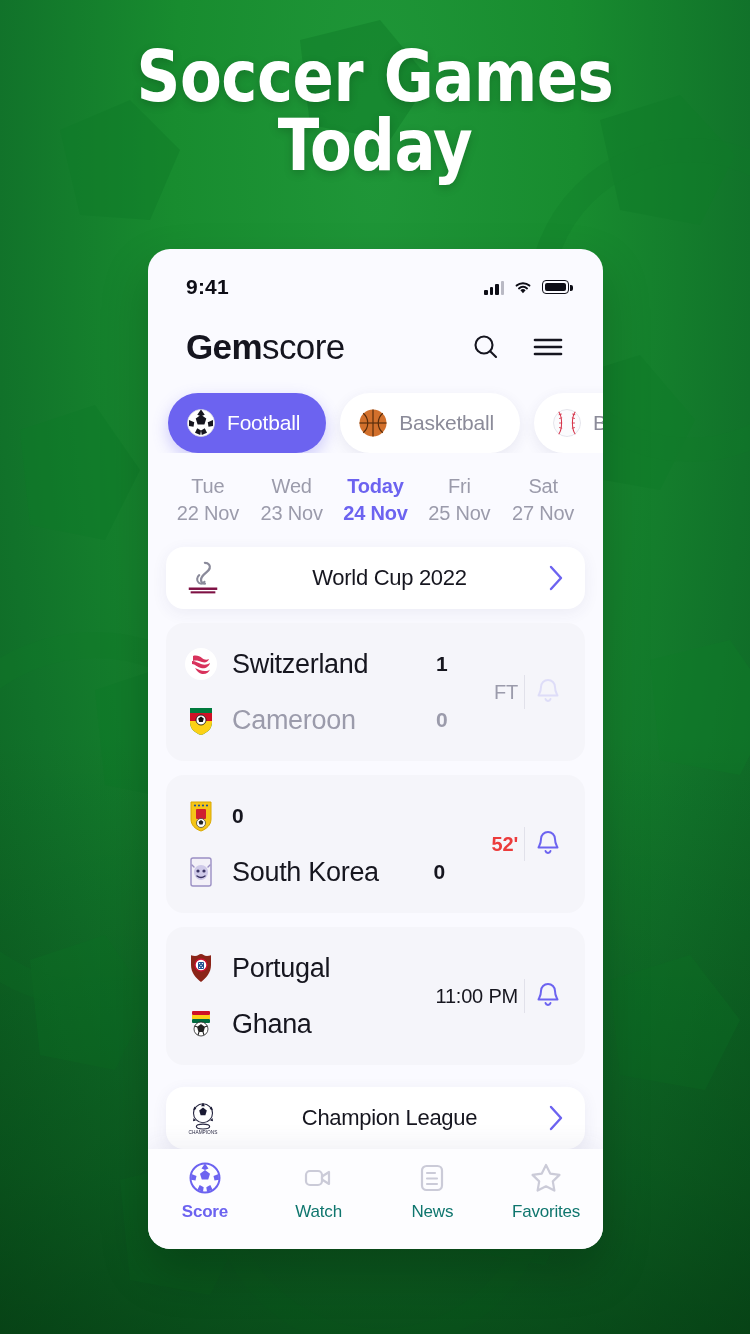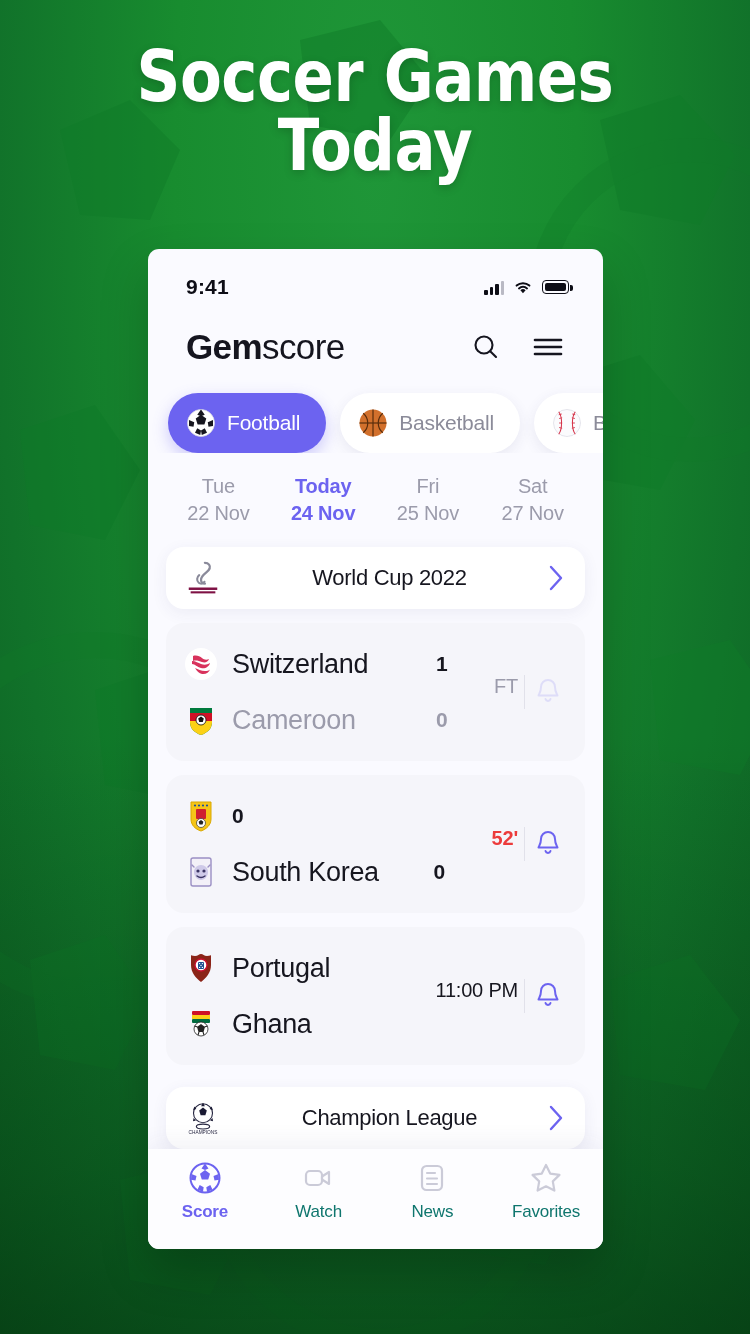--- a/index.html
+++ b/index.html
@@ -33,21 +33,21 @@
     text-shadow:0 3px 10px rgba(0,0,0,.18);
     transform:scaleX(.94);
   }
   #headline .l2 { display:block; }
 
   
   #phone {
     position:absolute; left:148px; top:249px;
     width:455px; height:1000px;
     background:#fafaff;
-    border-radius:11px;
+    border-radius:22px;
     overflow:hidden;
     box-shadow:0 22px 48px rgba(0,0,0,.22);
     z-index:5;
   }
 
   
   .statusbar { height:62px; display:flex; align-items:center; justify-content:space-between; padding:14px 34px 0 38px; }
   .status-time { font-size:21px; font-weight:bold; color:#0d0d16; letter-spacing:.2px; }
   .status-icons { display:flex; align-items:center; gap:9px; }
   .sig { display:flex; align-items:flex-end; gap:2px; height:15px; }
@@ -111,21 +111,21 @@
   .teams { flex:1; min-width:0; }
   .team-row { display:flex; align-items:center; height:46px; }
   .team-row + .team-row { margin-top:10px; }
   .badge { width:34px; height:34px; flex:0 0 34px; margin-right:14px; }
   .tname { font-size:27px; letter-spacing:-.3px; flex:1; white-space:nowrap; }
   .tname.win { color:#16161f; }
   .tname.lose { color:#9b9bab; }
   .tscore { font-size:21px; font-weight:bold; width:58px; text-align:left; }
   .tscore.win { color:#16161f; }
   .tscore.lose { color:#9b9bab; }
-  .status-col { display:flex; align-items:flex-start; gap:6px; flex:0 0 auto; }
+  .status-col { display:flex; align-items:center; gap:6px; flex:0 0 auto; }
   .stxt { font-size:20px; letter-spacing:-.2px; white-space:nowrap; }
   .stxt.ft { color:#9b9bab; }
   .stxt.live { color:#ec3b3b; font-weight:bold; }
   .stxt.time { color:#16161f; font-weight:500; }
   .vdiv { width:1px; height:34px; background:#e1e1ea; }
   .bell-btn { width:34px; height:34px; display:flex; align-items:center; justify-content:center; cursor:pointer; }
   .bell-btn.muted { opacity:.16; }
 
   
   .bottom-nav {
@@ -265,20 +265,24 @@
       </svg>
       <span class="lbl">Baseball</span>
     </div>
   </div>
 
   <div class="date-strip">
     <div class="date-item">
       <div class="dow">Tue</div>
       <div class="dnum">22 Nov</div>
     </div>
+    <div class="date-item">
+      <div class="dow">Wed</div>
+      <div class="dnum">23 Nov</div>
+    </div>
     <div class="date-item today">
       <div class="dow">Today</div>
       <div class="dnum">24 Nov</div>
     </div>
     <div class="date-item">
       <div class="dow">Fri</div>
       <div class="dnum">25 Nov</div>
     </div>
     <div class="date-item">
       <div class="dow">Sat</div>

